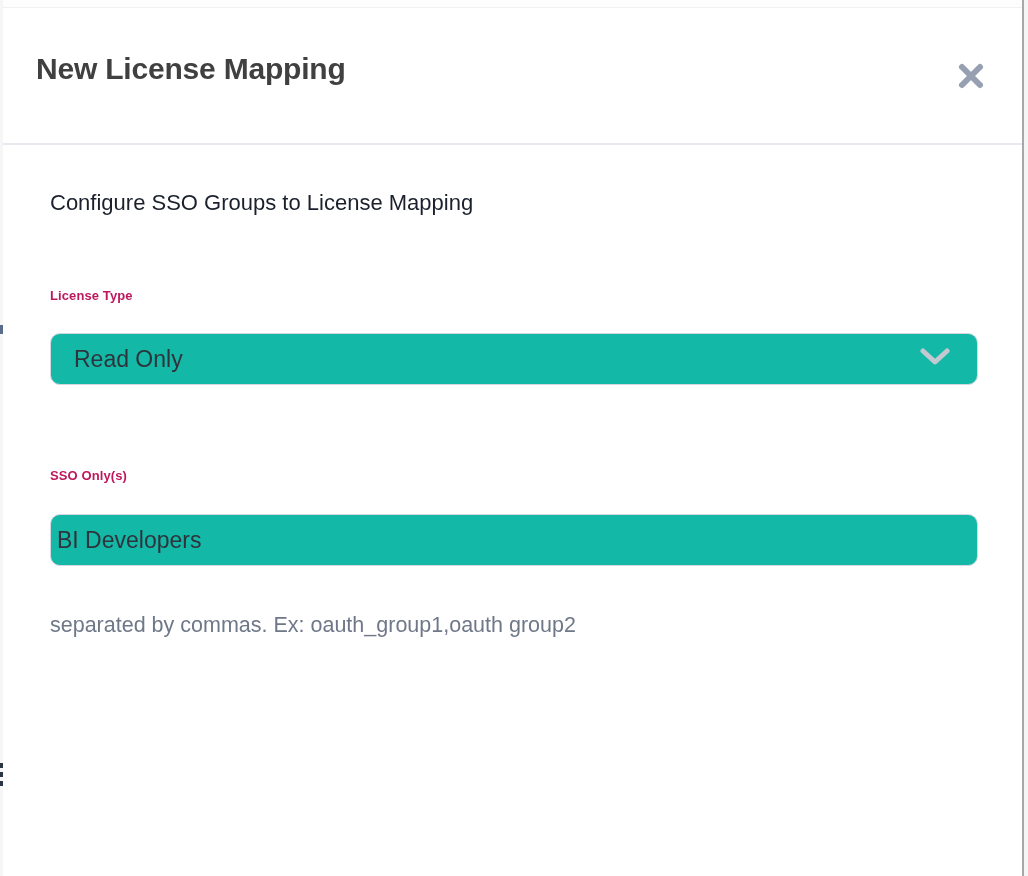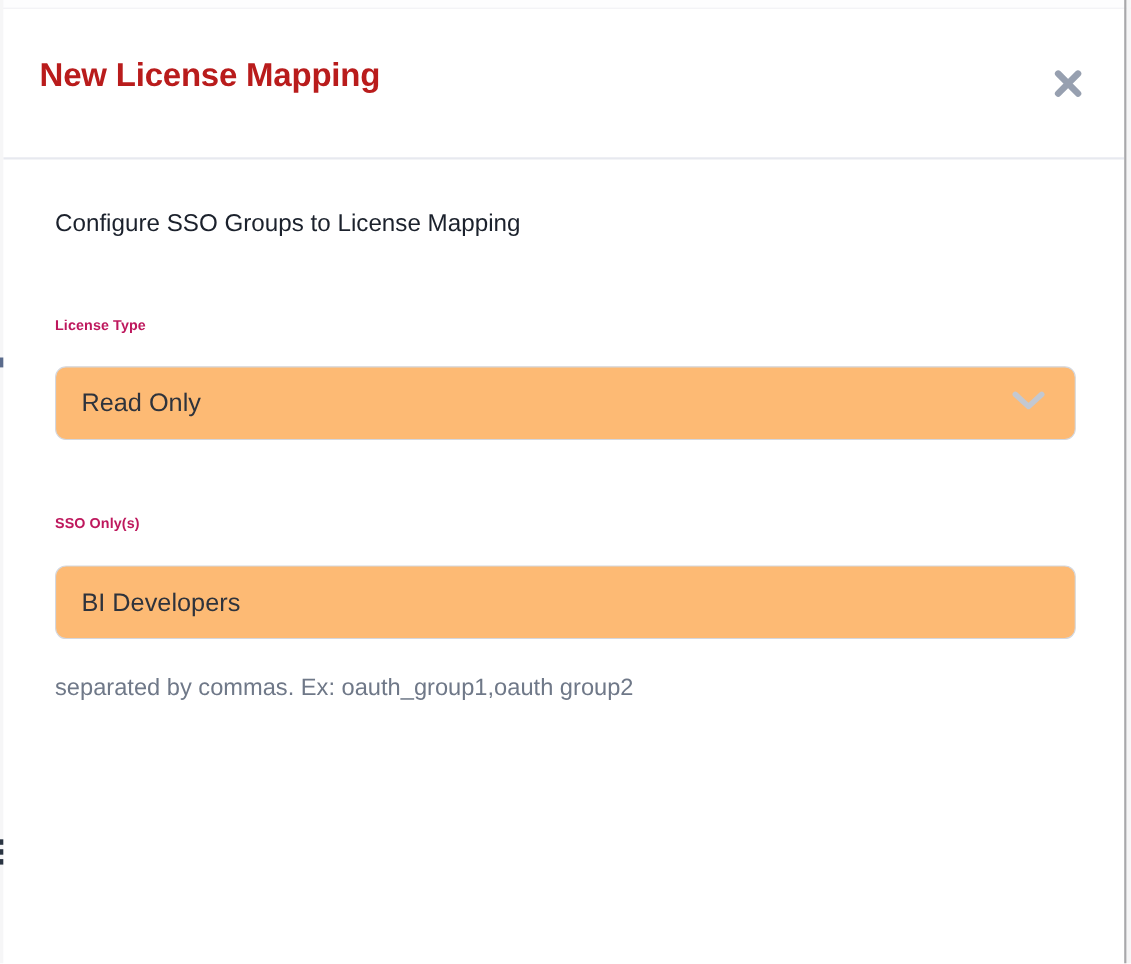--- a/index.html
+++ b/index.html
@@ -43,21 +43,21 @@
     position: absolute; left: 3px; top: 8px; right: 6px; bottom: 0;
     background: #ffffff; z-index: 3;
   }
   .modal-header {
     position: absolute; left: 0; top: 0; right: 0; height: 137px;
     background: #ffffff;
     border-bottom: 2px solid #e7e9ef;
   }
   .modal-title {
     position: absolute; left: 33px; top: 44px;
-    font-size: 30px; font-weight: 700; color: #b91c1c;
+    font-size: 30px; font-weight: 700; color: #404040;
     letter-spacing: -0.2px;
   }
   .close-btn {
     position: absolute; left: 948px; top: 48px;
     width: 40px; height: 40px;
     background: transparent; border: none; cursor: pointer;
     display: flex; align-items: center; justify-content: center;
   }
   .close-btn svg { display: block; }
 
@@ -69,34 +69,34 @@
   }
   .field-label {
     position: absolute; left: 47px;
     font-size: 13px; font-weight: 700; color: #be185d;
     letter-spacing: 0.1px;
   }
   .label-license { top: 141px; }
   .label-sso     { top: 321px; }
 
   .control {
-    position: absolute; left: 47px; width: 928px; height: 67px;
-    background: #fdba74;
+    position: absolute; left: 47px; width: 928px; height: 52px;
+    background: #14b8a6;
     border: 1.5px solid #d4d7de; border-radius: 10px;
   }
   .select-box { top: 186px; cursor: pointer; display: flex; align-items: center; }
   .select-value {
     margin-left: 23px; font-size: 23px; color: #2e333c;
   }
   .chevron {
     position: absolute; right: 26px; top: 50%; transform: translateY(-50%);
   }
   .text-input {
     top: 367px;
-    padding-left: 23px; font-size: 23px; color: #2e333c;
+    padding-left: 6px; font-size: 23px; color: #2e333c;
     font-family: "Liberation Sans", "DejaVu Sans", sans-serif;
     outline: none;
   }
   .help-text {
     position: absolute; left: 47px; top: 458px; width: 900px;
     font-size: 21.5px; line-height: 40px; color: #6f7888;
   }
 </style>
 </head>
 <body>

